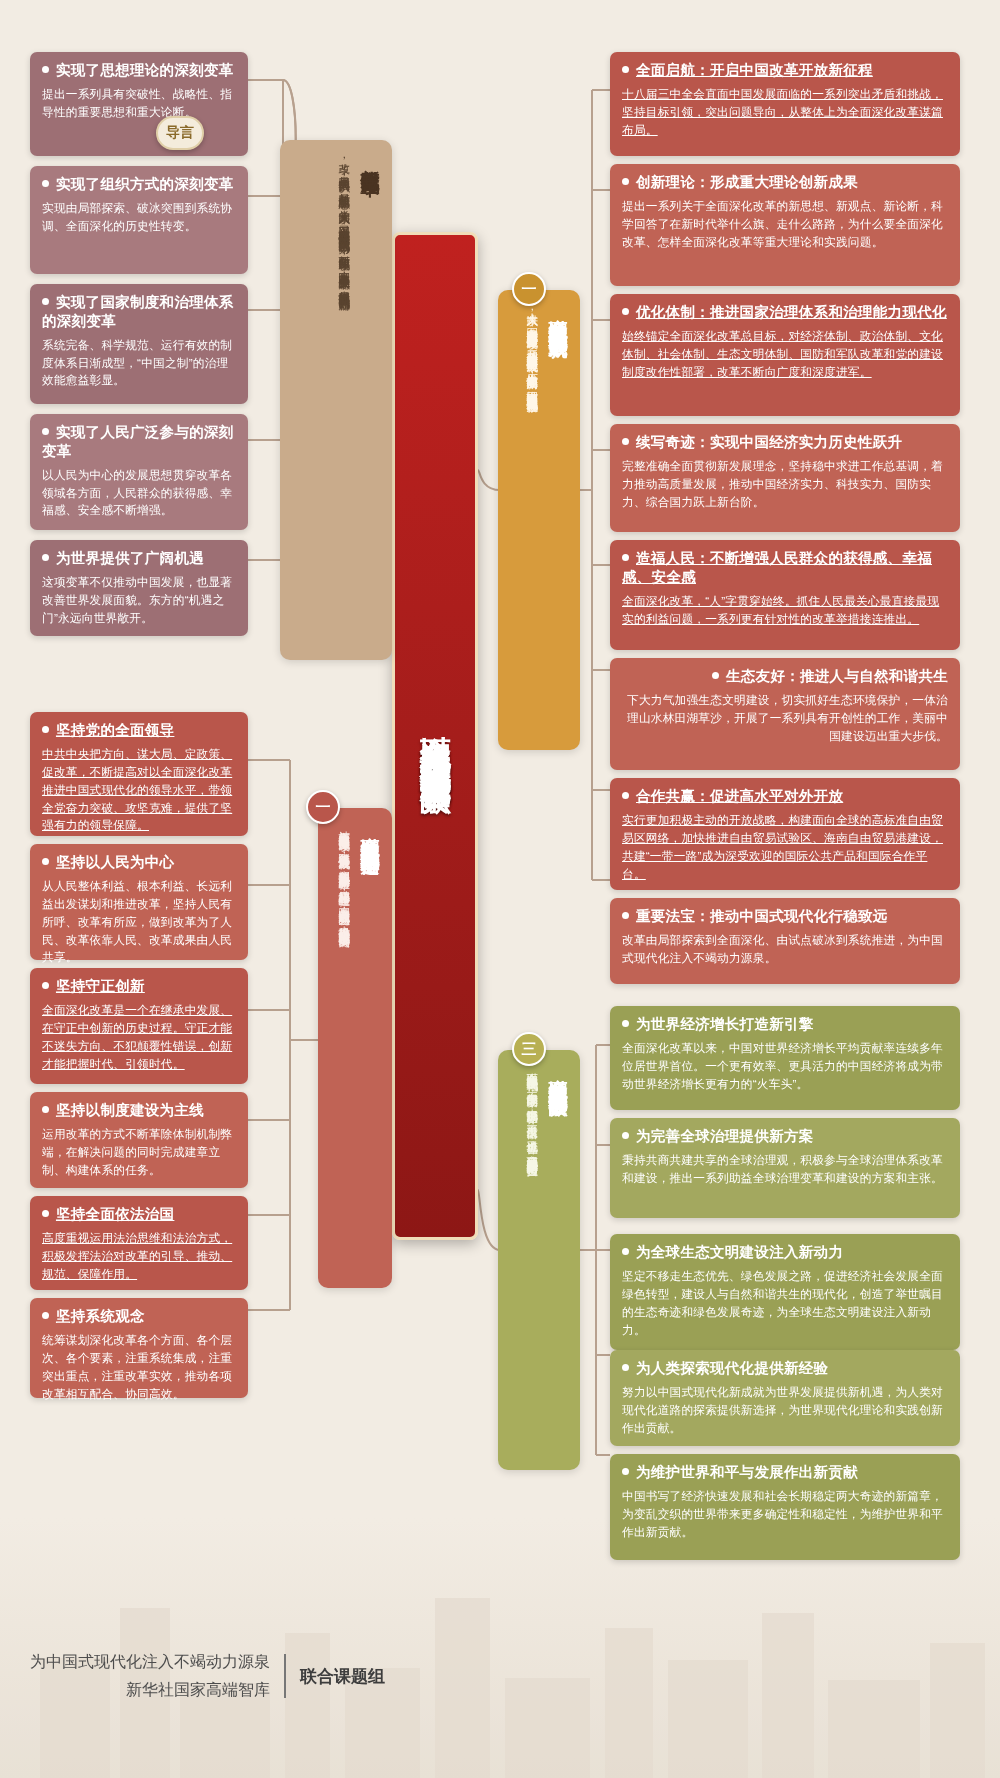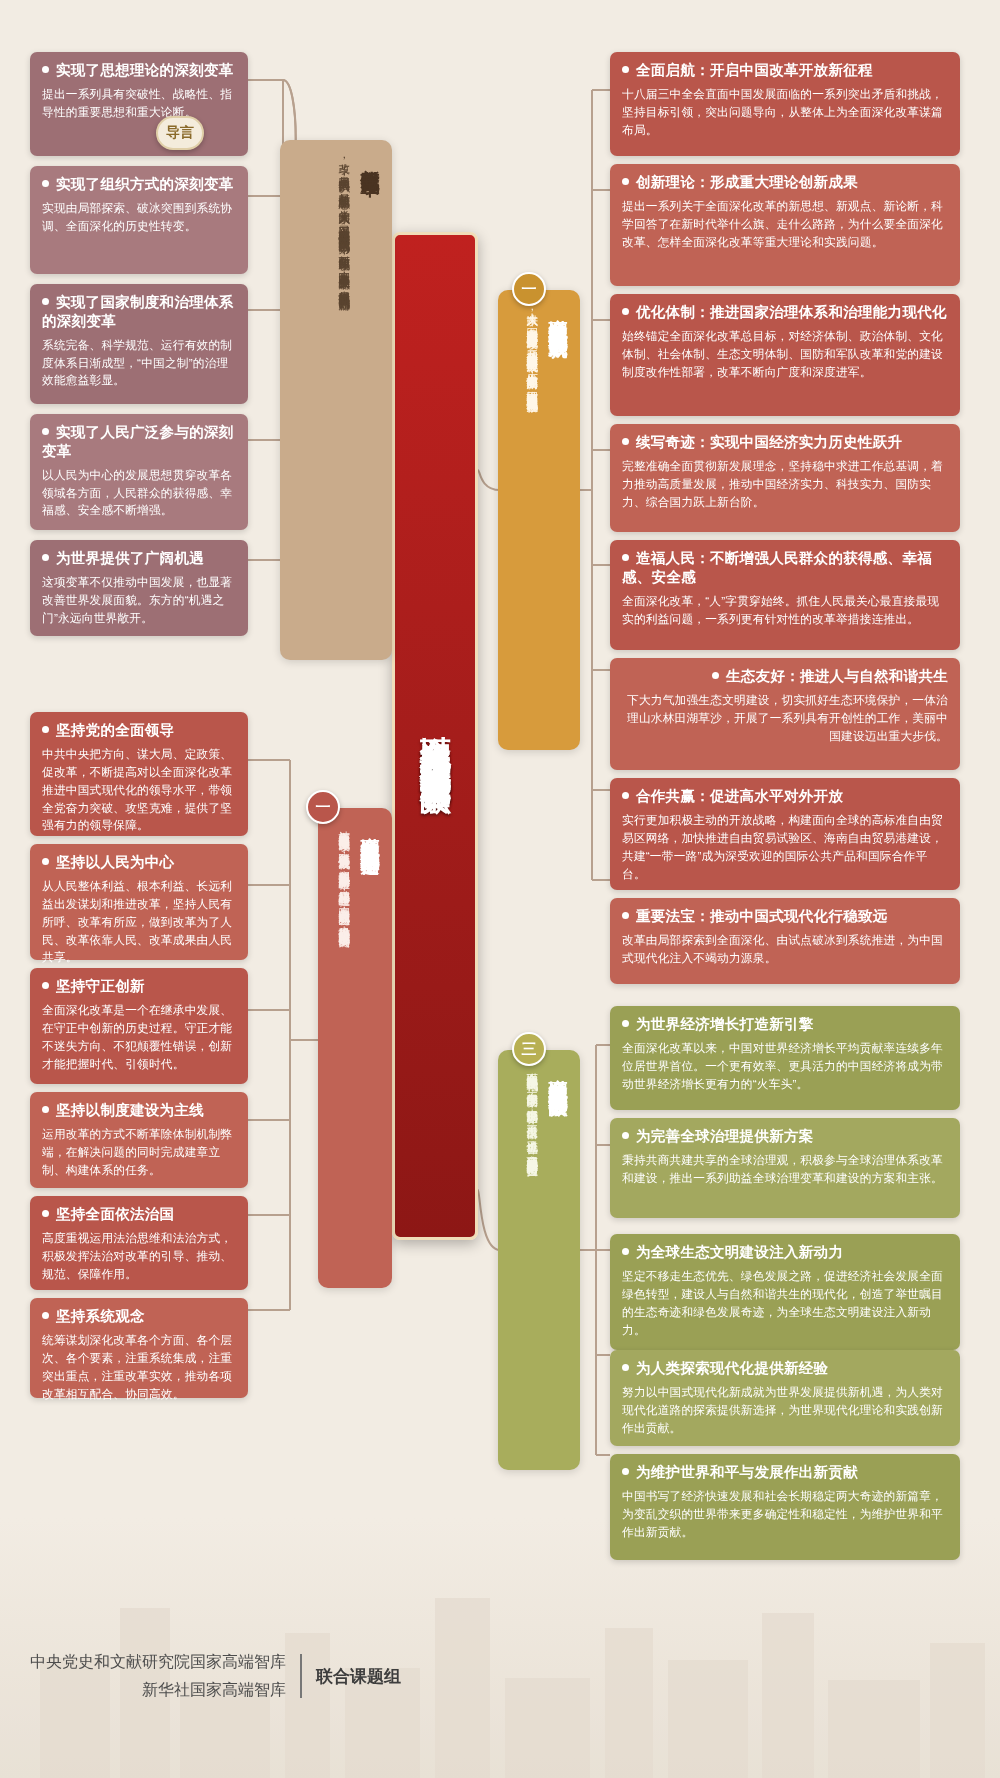--- a/index.html
+++ b/index.html
@@ -96,21 +96,21 @@
     background:#fff; margin-right:7px; vertical-align:middle;
     position:relative; top:-2px;
   }
   .card .c-body {
     font-size:11.7px; line-height:1.53; letter-spacing:.2px;
   }
 
   
   .p-mauve  { background:#9d6f74; }
   .p-mauve2 { background:#a87a7e; }
-  .p-red    { background:#b9564b; }
+  .p-red    { background:#b9564b;text-decoration:underline; }
   .p-red2   { background:#c06355; }
   .p-olive  { background:#9aa055; }
   .p-olive2 { background:#a3a85f; }
 
   
   svg.wires { position:absolute; left:0; top:0; width:1000px; height:1778px; pointer-events:none; }
 
   
   .footer {
     position:absolute; left:30px; bottom:74px;
@@ -324,20 +324,20 @@
     <div class="c-title">为人类探索现代化提供新经验</div>
     <div class="c-body">努力以中国式现代化新成就为世界发展提供新机遇，为人类对现代化道路的探索提供新选择，为世界现代化理论和实践创新作出贡献。</div>
   </div>
   <div class="card p-olive" style="left:610px; top:1454px; width:350px; height:106px;">
     <div class="c-title">为维护世界和平与发展作出新贡献</div>
     <div class="c-body">中国书写了经济快速发展和社会长期稳定两大奇迹的新篇章，为变乱交织的世界带来更多确定性和稳定性，为维护世界和平作出新贡献。</div>
   </div>
 
   <div class="footer">
     <div class="org">
-      <div>中央党史和文献研究院国家高端智库</div>
+      <div>为中国式现代化注入不竭动力源泉</div>
       <div>新华社国家高端智库</div>
     </div>
     <div class="bar"></div>
     <div class="grp">联合课题组</div>
   </div>
 
 </div>
 
 </body></html>

